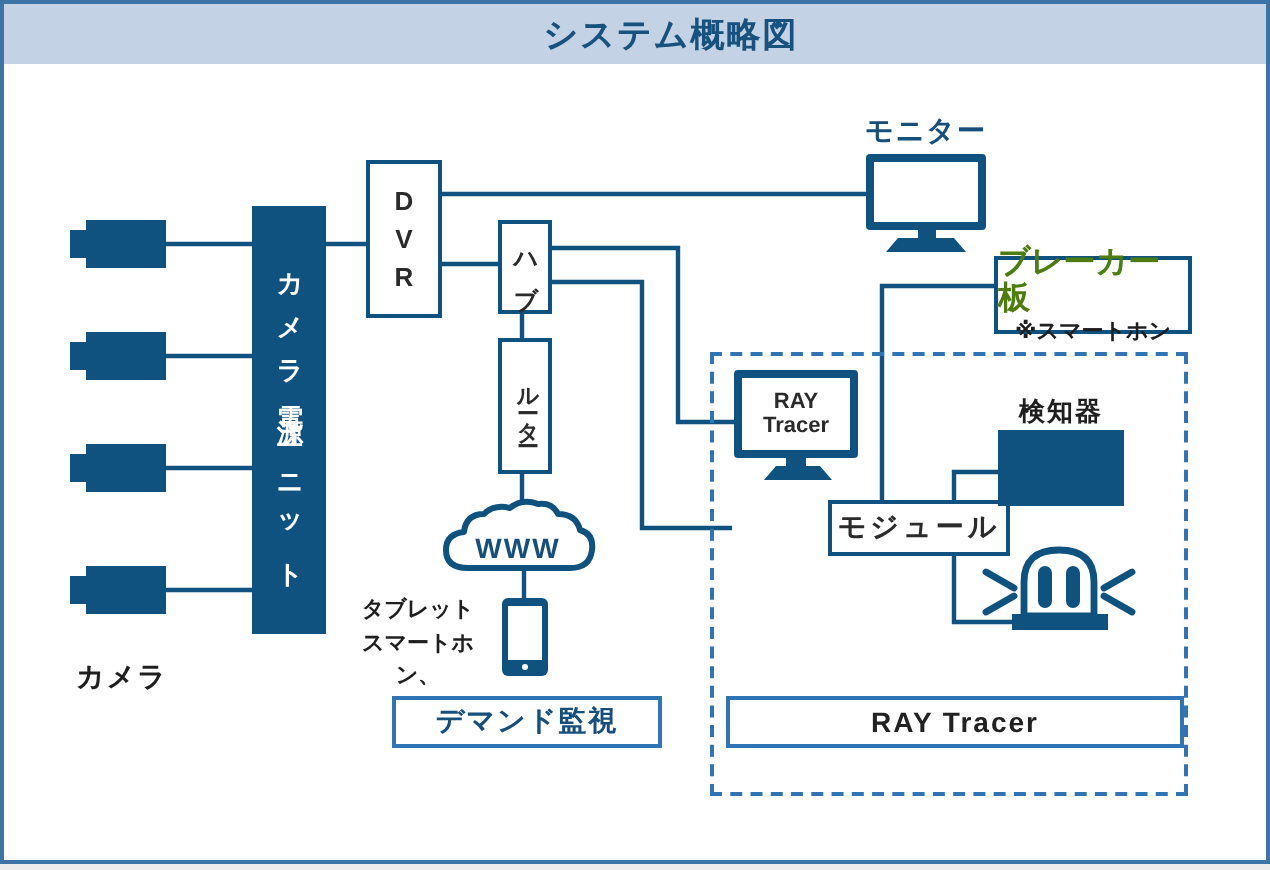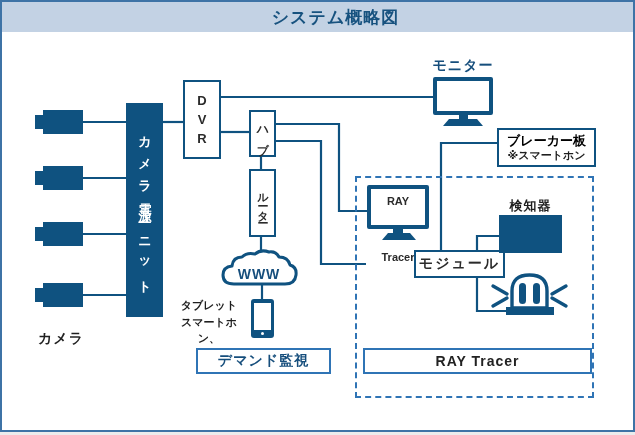--- a/index.html
+++ b/index.html
@@ -33,28 +33,28 @@
   .router-box { left:247px; top:167px; width:27px; height:68px; }
   .router-box span { font-size:11px; color:#2b2b2b; letter-spacing:2px; }
 
   
   .monitor-screen { position:absolute; left:431px; top:75px; width:60px; height:38px; background:#ffffff; border:4px solid #0f5280; border-radius:2px; }
   .monitor-neck { position:absolute; left:457px; top:112px; width:9px; height:6px; background:#0f5280; }
   .trap { position:absolute; height:0; border-left:6px solid transparent; border-right:6px solid transparent; border-bottom:7px solid #0f5280; }
   .monitor-base { left:441px; top:117px; width:40px; }
 
   .breaker-box { position:absolute; left:495px; top:126px; width:99px; height:39px; background:#fff; border:2px solid #0f5280; display:flex; flex-direction:column; align-items:center; justify-content:center; line-height:1.15; }
-  .breaker-box .l1 { font-size:13px; font-weight:bold; color:#000000; }
+  .breaker-box .l1 { font-size:16px; font-weight:bold; color:#4d7c0f; }
   .breaker-box .l2 { font-size:11px; font-weight:bold; color:#1f1f1f; }
 
   .dashed-group { position:absolute; left:353px; top:174px; width:239px; height:222px; border:2px dashed #2f74b5; }
 
   
   .ray-screen { position:absolute; left:365px; top:183px; width:62px; height:44px; background:#fff; border:4px solid #0f5280; border-radius:2px; display:flex; flex-direction:column; align-items:center; justify-content:center; line-height:1.1; }
-  .ray-screen span { font-size:11px; font-weight:bold; color:#2b2b2b;margin-top:44px; }
+  .ray-screen span { font-size:11px; font-weight:bold; color:#2b2b2b; }
   .ray-neck { position:absolute; left:391px; top:226px; width:10px; height:6px; background:#0f5280; }
   .ray-base { left:380px; top:231px; width:34px; }
 
   .module-box { left:364px; top:248px; width:91px; height:28px;margin-left:48px; }
   .module-box span { font-size:14px; font-weight:bold; color:#2b2b2b; letter-spacing:2px; }
 
   .detector-rect { position:absolute; left:497px; top:213px; width:63px; height:38px; background:#0f5280; }
 
   .group-label-box { position:absolute; left:361px; top:346px; width:229px; height:26px; background:#fff; border:2px solid #2f74b5; display:flex; align-items:center; justify-content:center; }
   .group-label-box span { font-size:14px; font-weight:bold; color:#222222; letter-spacing:1px; }

